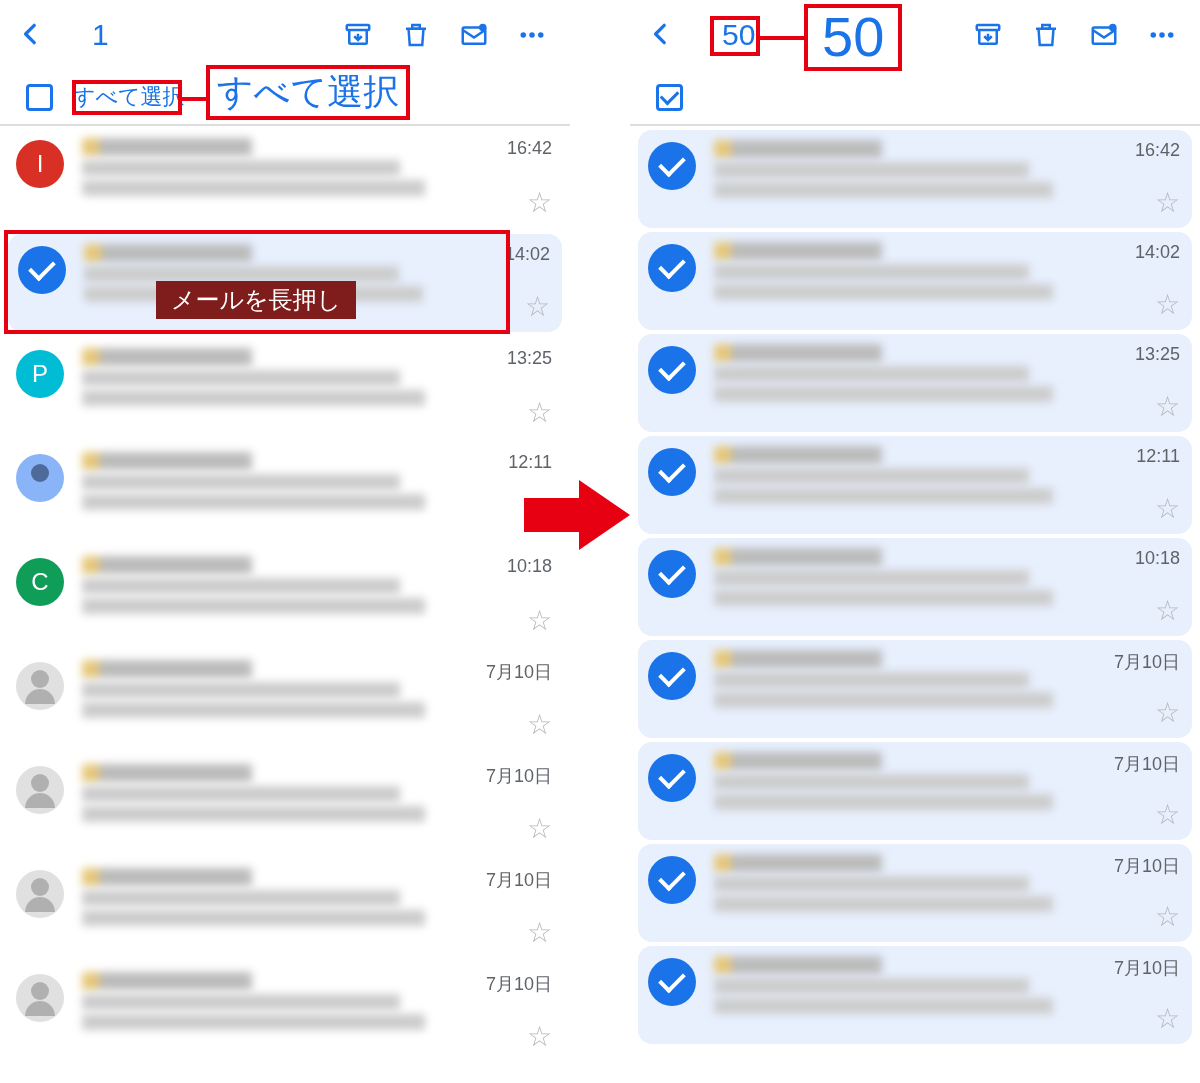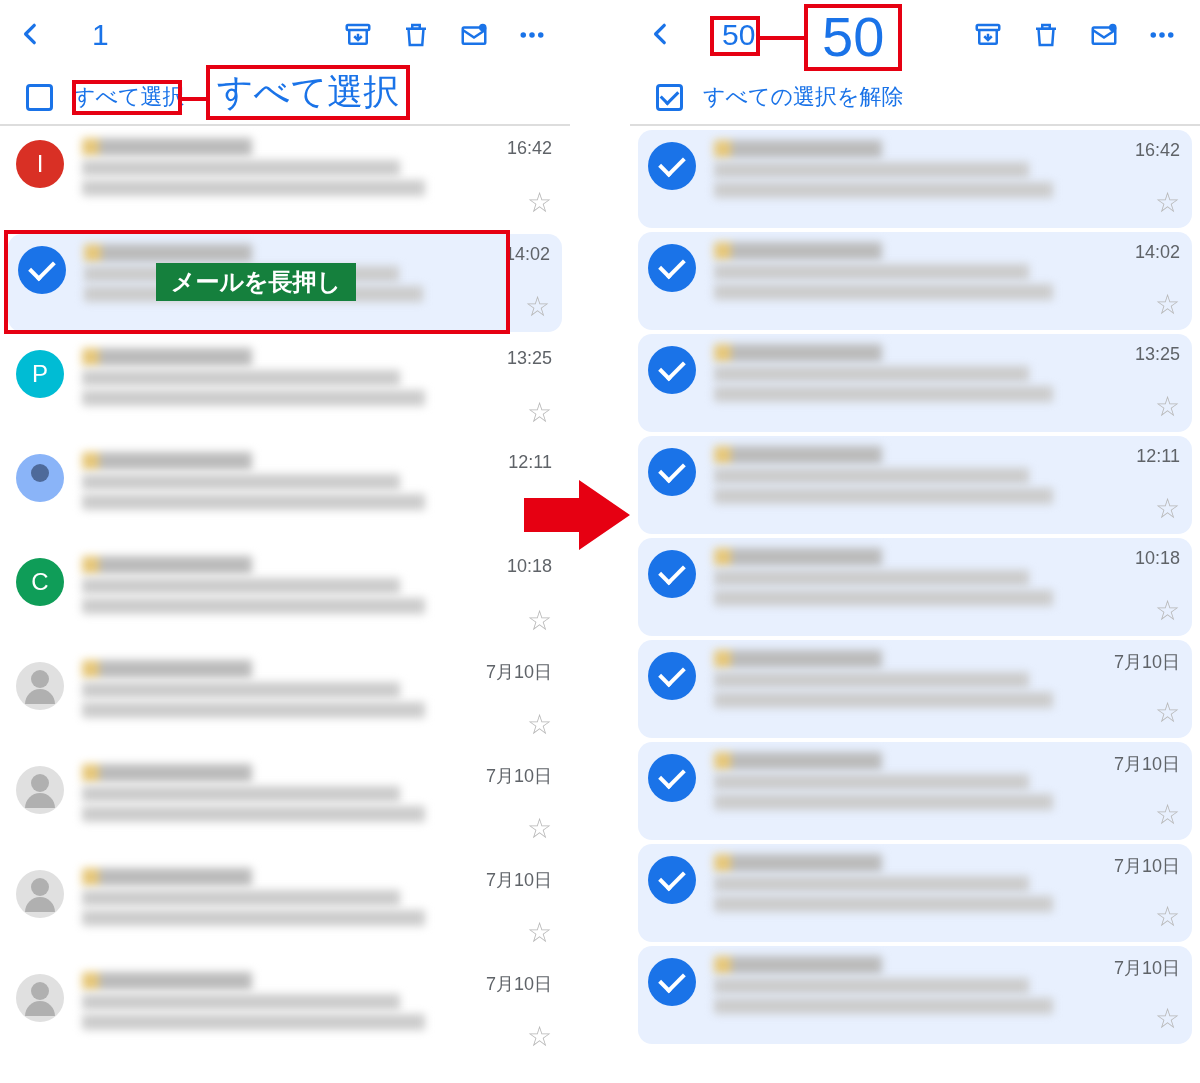--- a/index.html
+++ b/index.html
@@ -175,27 +175,28 @@
 
   
   .redbox {
     position: absolute;
     border: 4px solid #e60012;
     background: transparent;
     pointer-events: none;
   }
   .redlabel {
     position: absolute;
-    background: #15803d;
+    background: #7f1d1d;
     color: #fff;
-    font-weight: 700;
+    font-weight: 400;
     display: flex;
     align-items: center;
     justify-content: center;
     pointer-events: none;
+    margin-top: 18px;
   }
   .redline {
     position: absolute;
     background: #e60012;
     pointer-events: none;
   }
   .bignum {
     position: absolute;
     color: #1a73e8;
     font-size: 56px;
@@ -414,21 +415,20 @@
       <svg viewBox="0 0 24 24" fill="#1a73e8">
           <circle cx="5" cy="12" r="2.2"></circle>
           <circle cx="12" cy="12" r="2.2"></circle>
           <circle cx="19" cy="12" r="2.2"></circle>
         </svg>
     </div>
   </div>
 
   <div class="selrow">
     <div class="cbox checked"></div>
-    <div class="lbl">すべての選択を解除</div>
   </div>
 
   <div class="list" id="list-right">
       <div class="item sel">
         <div class="avatar check"></div>
         <div class="content">
           <div class="blurline bl1"></div>
           <div class="blurline bl2"></div>
           <div class="blurline bl3"></div>
         </div>

